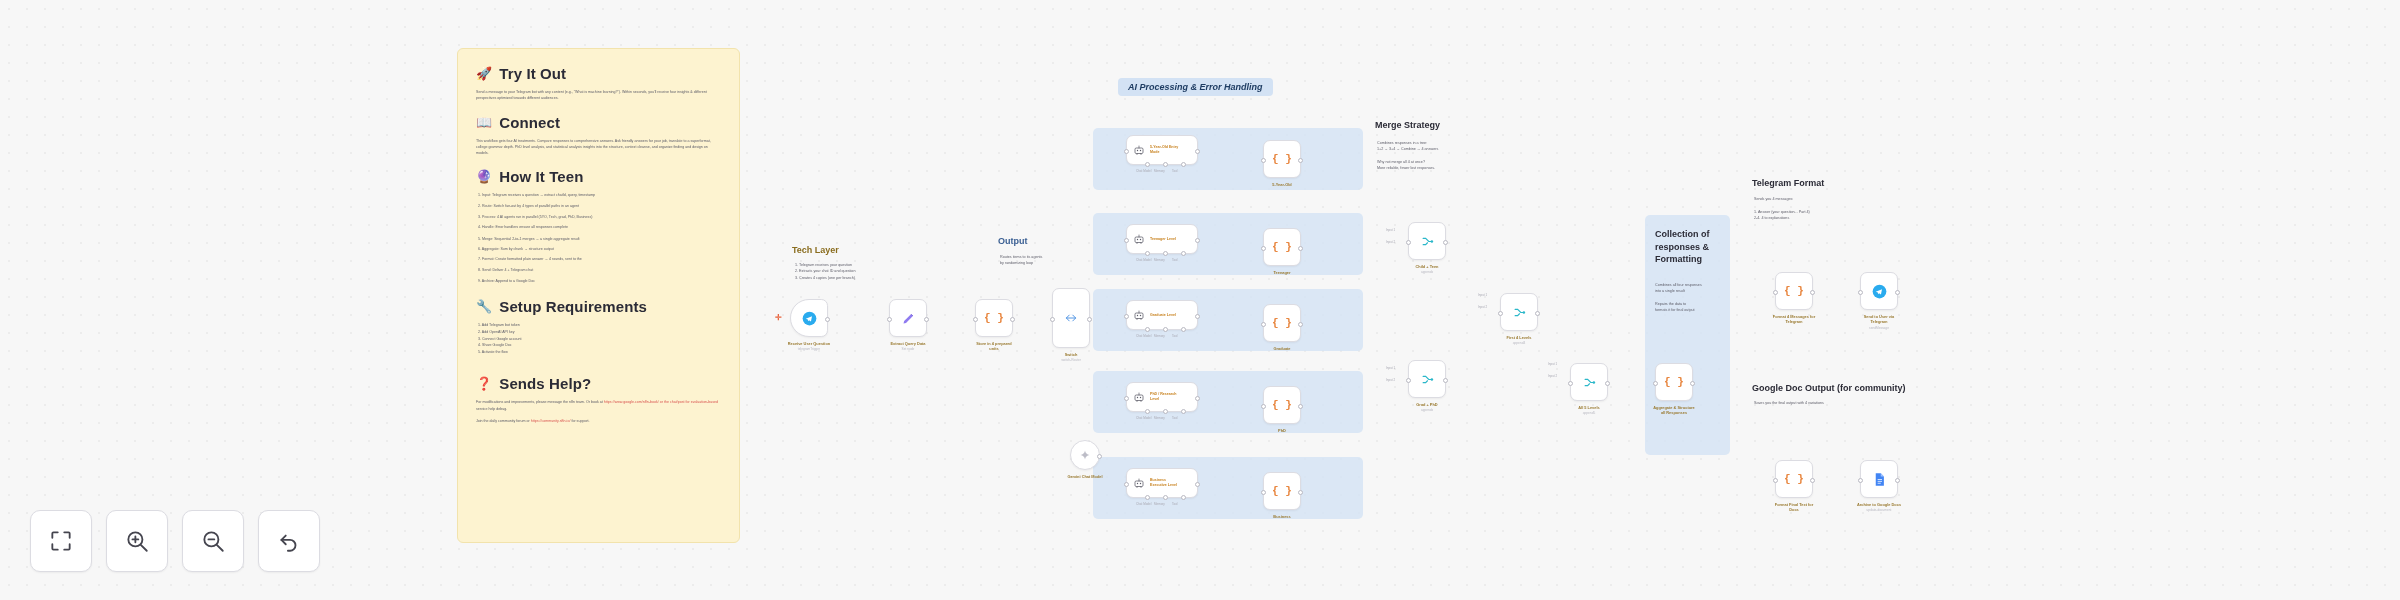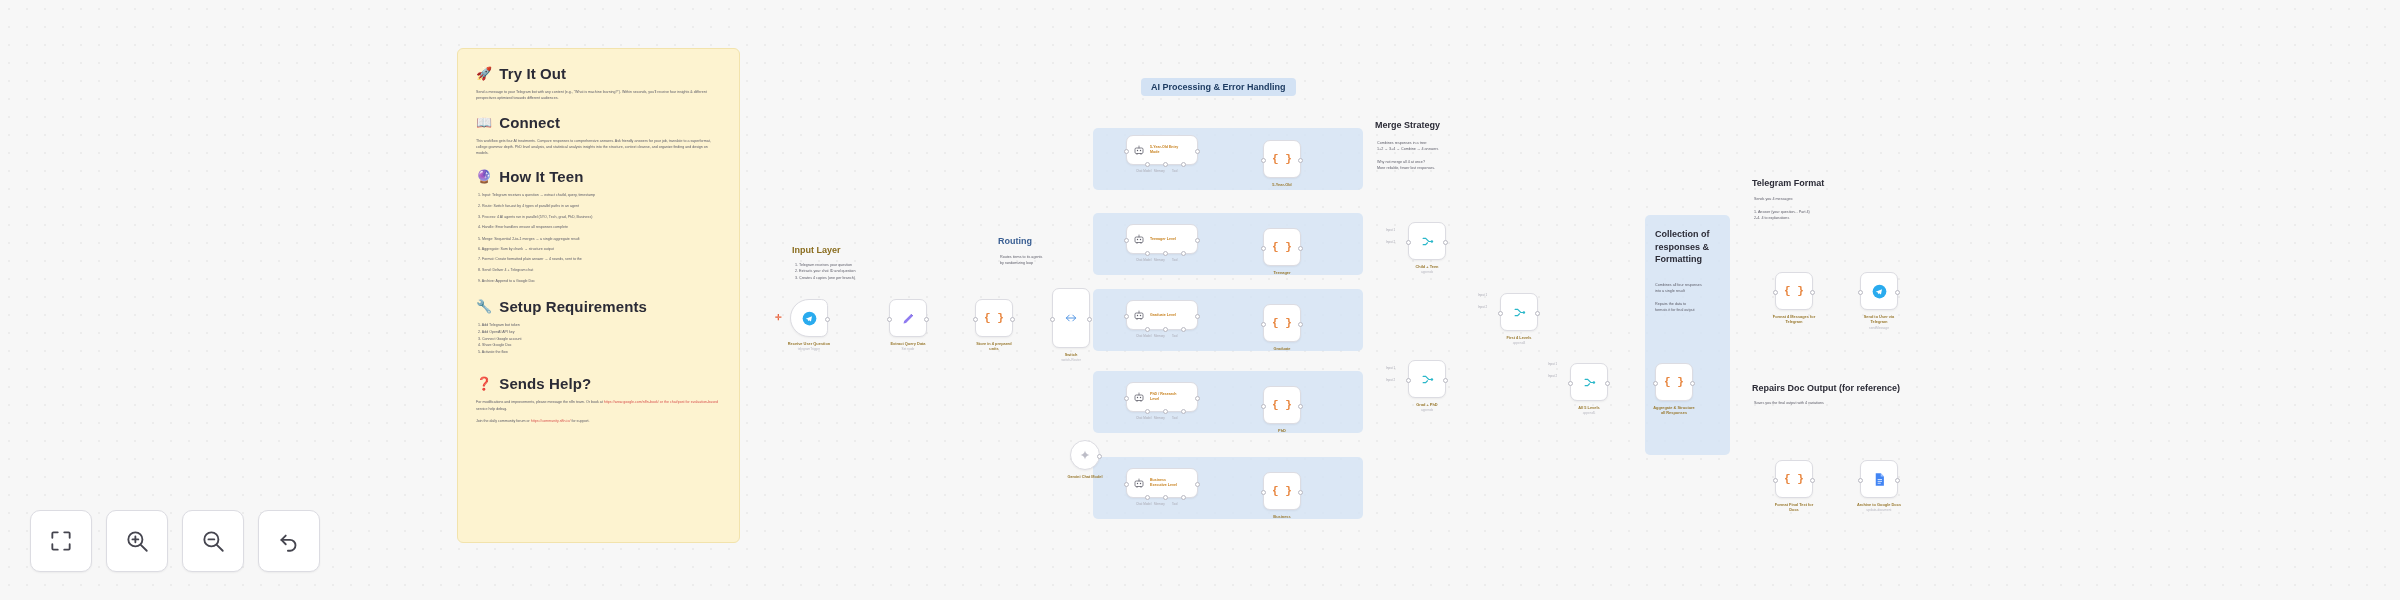--- a/index.html
+++ b/index.html
@@ -226,30 +226,30 @@
     <path d="M1608,382 L1655,382"></path>
 
     <path d="M1693,382 C1730,382 1740,292 1775,292"></path>
     <path d="M1693,382 C1730,382 1740,479 1775,479"></path>
 
     <path d="M1813,292 L1860,292"></path>
 
     <path d="M1813,479 L1860,479"></path>
   </svg>
 
-  <div class="sect-title amber" style="left:792px; top:245px;">Input Layer</div>
+  <div class="sect-title amber" style="left:792px; top:245px;">Tech Layer</div>
   <div class="sect-desc" style="left:795px; top:262px;">1. Telegram receives your question
 2. Extracts your chat ID and question
 3. Creates 4 copies (one per branch)</div>
 
-  <div class="sect-title" style="left:998px; top:236px; color:#3a5f93;">Routing</div>
+  <div class="sect-title" style="left:998px; top:236px; color:#3a5f93;">Output</div>
   <div class="sect-desc" style="left:1000px; top:254px;">Routes items to its agents
 by randomizing loop</div>
 
-  <div class="sect-title chip" style="left:1141px; top:78px;">AI Processing &amp; Error Handling</div>
+  <div class="sect-title chip" style="left:1118px; top:78px;font-style:italic;">AI Processing &amp; Error Handling</div>
 
   <div class="sect-title" style="left:1375px; top:120px;">Merge Strategy</div>
   <div class="sect-desc" style="left:1377px; top:140px; max-width:140px;">Combines responses in a tree:
 1+2 → 3+4 → Combine → 4 answers
 
 Why not merge all 4 at once?
 More reliable, fewer lost responses.</div>
 
   <div class="sect-title" style="left:1655px; top:228px; width:70px; white-space:normal; line-height:1.4;">Collection of responses &amp; Formatting</div>
   <div class="sect-desc" style="left:1655px; top:282px; max-width:68px;">Combines all four responses
@@ -257,21 +257,21 @@
 
 Repairs the data to
 formats it for final output</div>
 
   <div class="sect-title" style="left:1752px; top:178px;">Telegram Format</div>
   <div class="sect-desc" style="left:1754px; top:196px; max-width:140px;">Sends you 4 messages:
 
 1. Answer (your question... Part 4)
 2-4. 4 to explanations</div>
 
-  <div class="sect-title" style="left:1752px; top:383px;">Repairs Doc Output (for reference)</div>
+  <div class="sect-title" style="left:1752px; top:383px;">Google Doc Output (for community)</div>
   <div class="sect-desc" style="left:1754px; top:400px; max-width:150px;">Saves you the final output with 4 variations</div>
 
   <div id="node-layer">
       <div style="position: absolute; left: 790px; top: 299px;">
         <div class="node sq trigger">
           <span style="display: flex;">
             <svg viewBox="0 0 24 24" width="15" height="15">
               <circle cx="12" cy="12" r="11" fill="#2aabee"></circle>
               <path d="M6 12.2l10-3.9-1.7 8.6-3-2.2-1.6 1.5-.3-2.6z" fill="#fff"></path>
             </svg>

